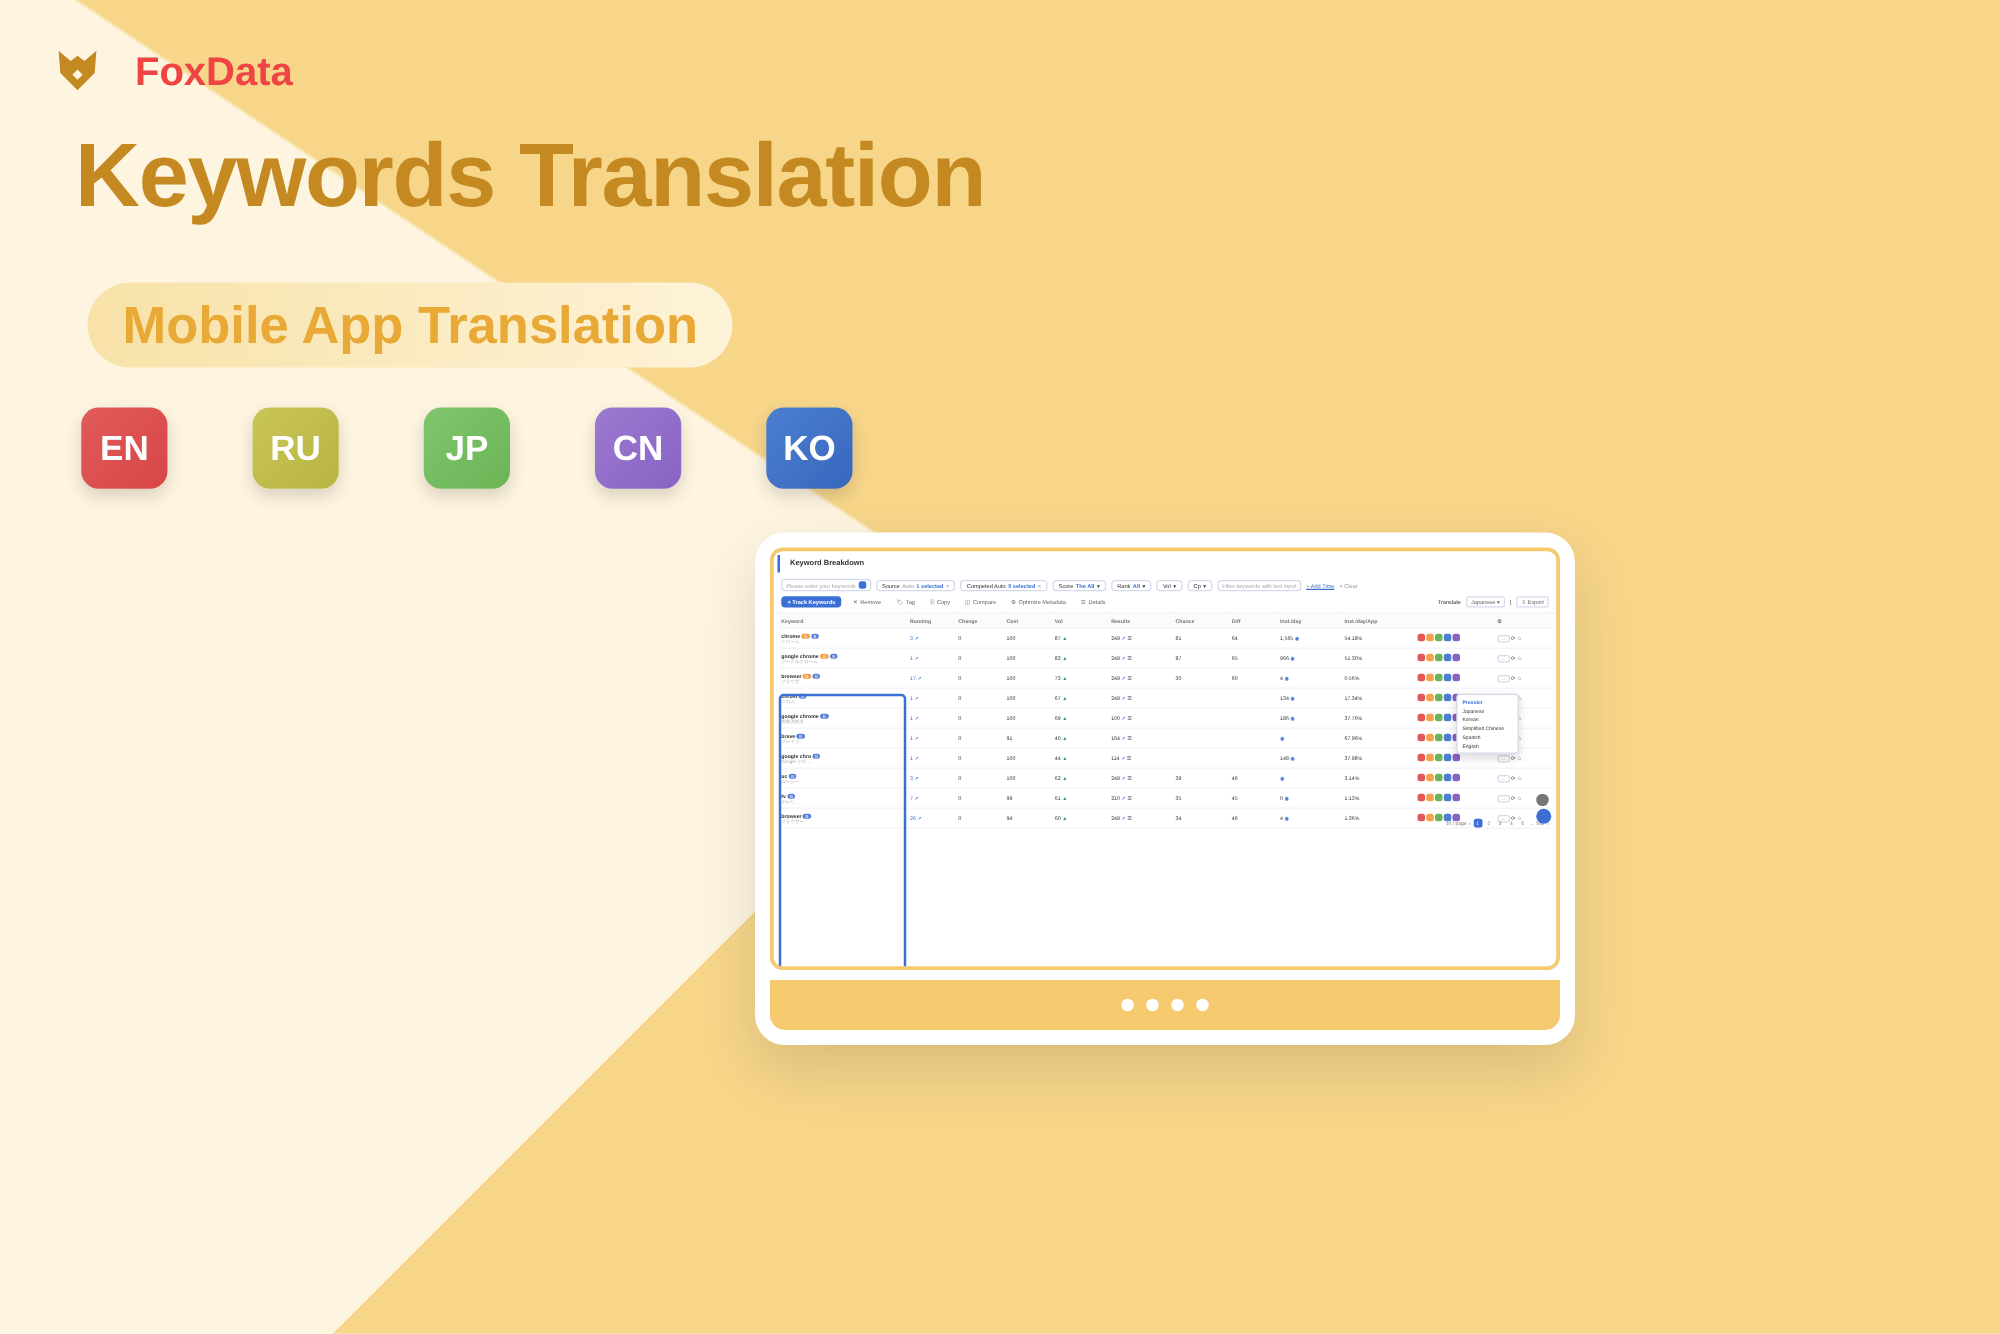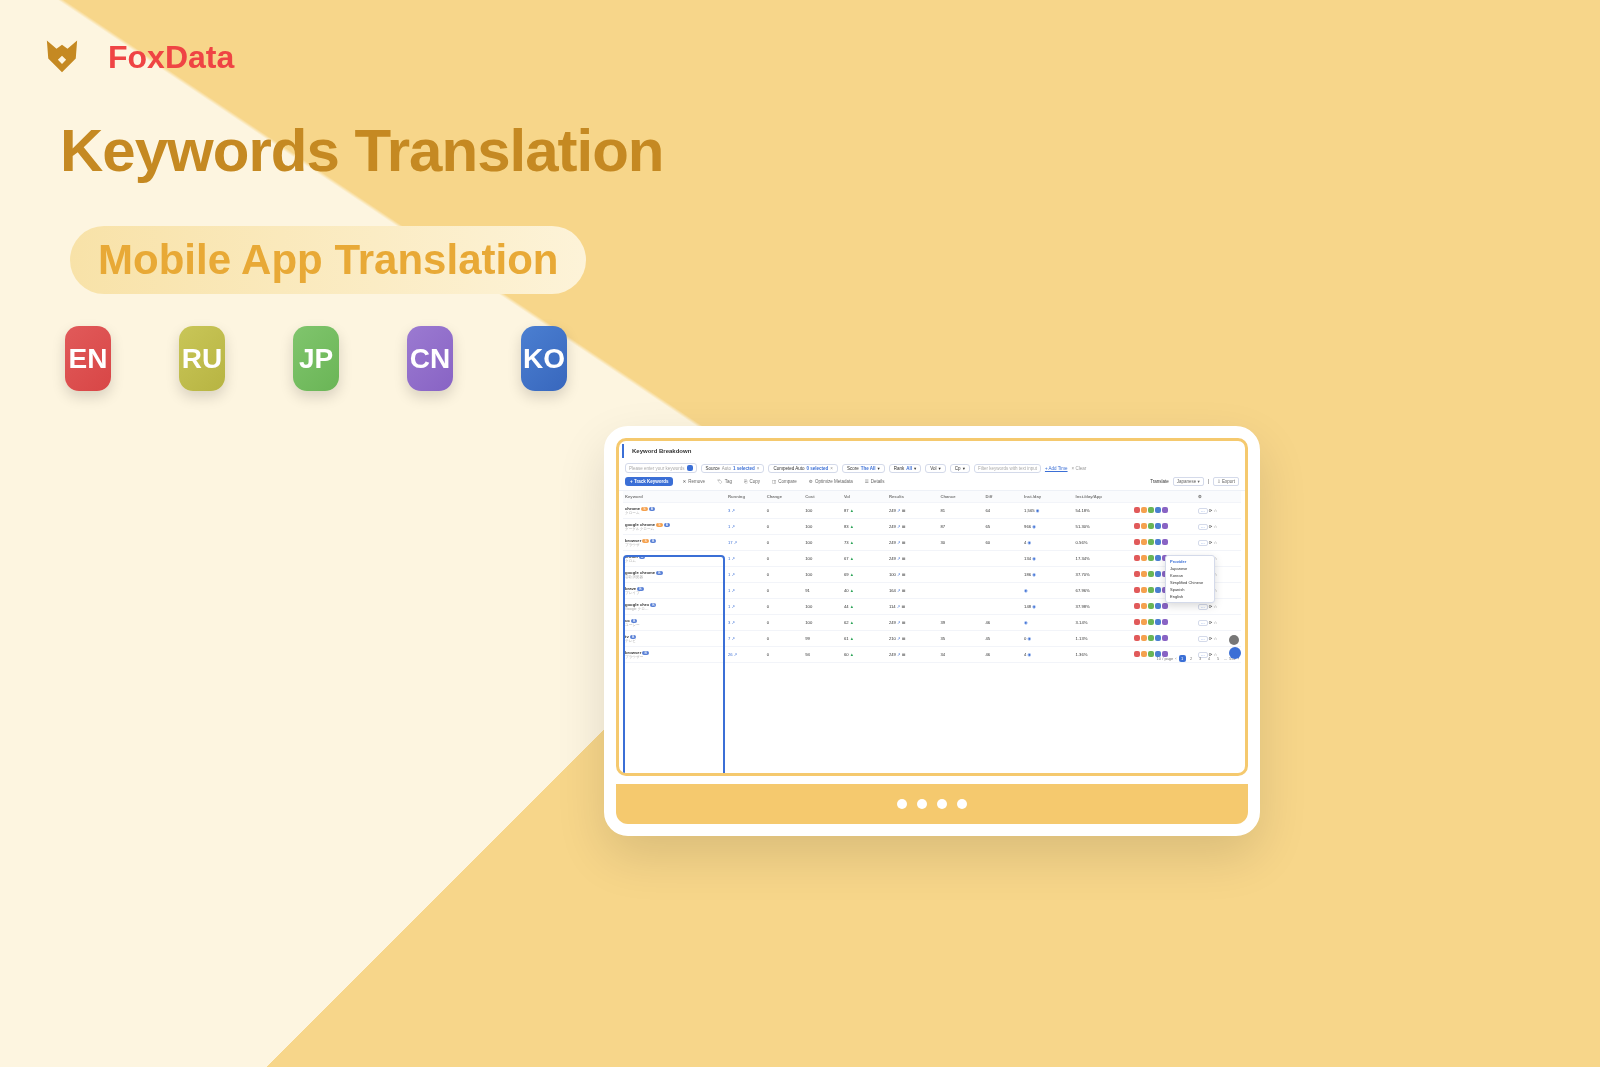--- a/index.html
+++ b/index.html
@@ -22,43 +22,43 @@
   top: 35px; left: 40px;
   display: flex;
   align-items: center;
   gap: 24px;
   color: #ef4444;
 }
 .logo-icon { width: 44px; height: 44px; }
 .logo-text { font-size: 32px; font-weight: 700; }
 .headline {
   position: absolute;
-  top: 116px; left: 60px;
-  font-size: 60px; font-weight: 800;
+  top: 100px; left: 60px;
+  font-size: 72px; font-weight: 800;
   color: #c58922;
   letter-spacing: -1px;
 }
 .subtitle {
   position: absolute;
   top: 226px; left: 70px;
   padding: 10px 28px;
   border-radius: 40px;
   background: linear-gradient(to right, #f8e2a8, #fdf3d8);
   color: #e8a936;
   font-size: 42px;
   font-weight: 600;
 }
 .lang-badges {
   position: absolute;
   top: 326px; left: 65px;
   display: flex;
   gap: 68px;
 }
 .lbadge {
-  width: 46px; height: 65px;
+  width: 69px; height: 65px;
   border-radius: 14px;
   display: flex;
   align-items: center;
   justify-content: center;
   color: #fff;
   font-size: 28px;
   font-weight: 700;
   box-shadow: 0 6px 14px rgba(0,0,0,.15);
 }
 .b-en { background: linear-gradient(135deg, #e15a5a, #d84646); }

